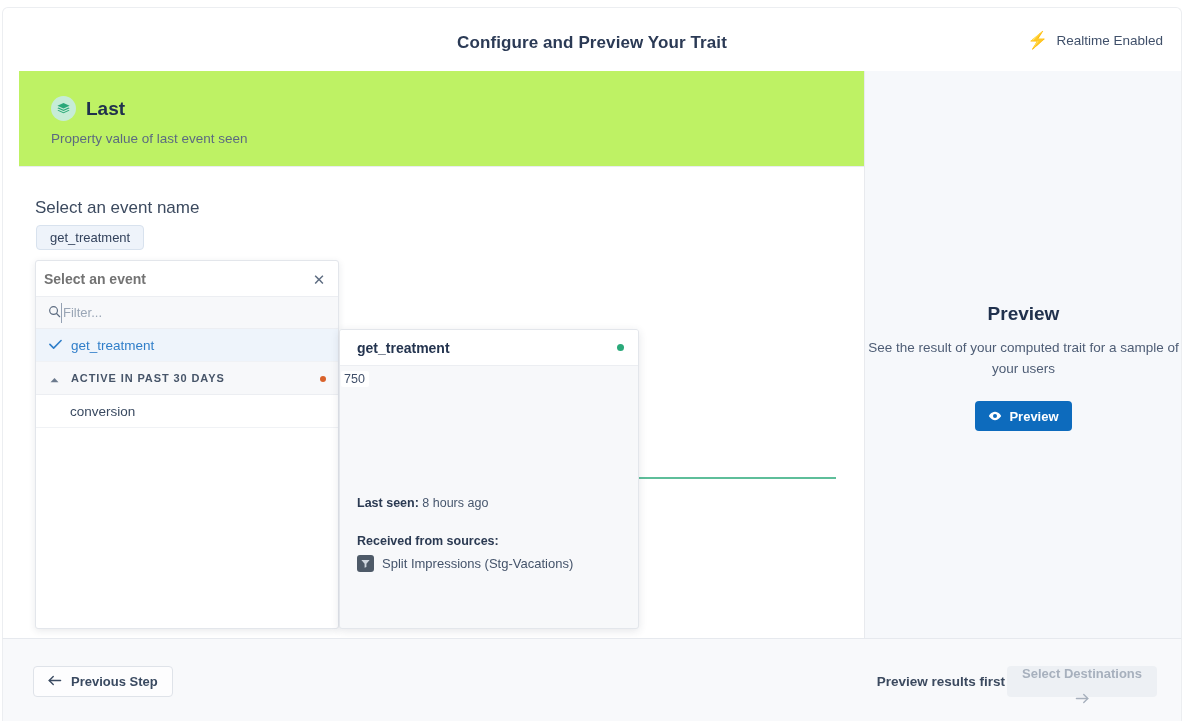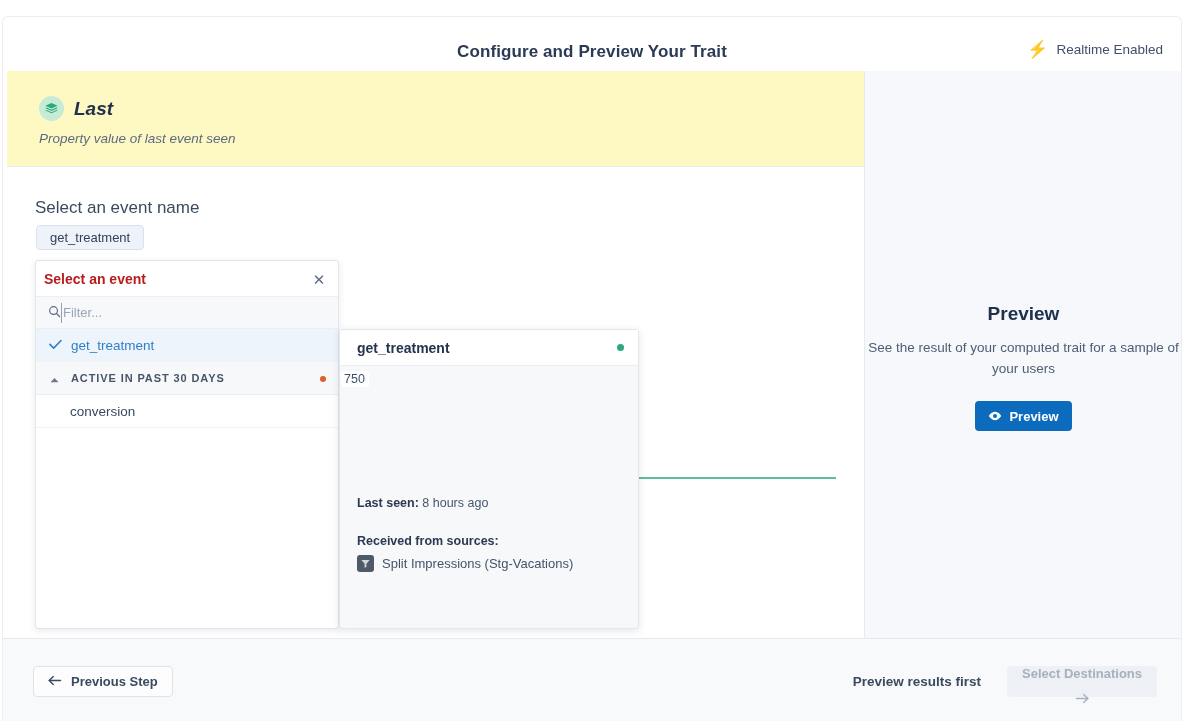--- a/index.html
+++ b/index.html
@@ -10,21 +10,21 @@
     overflow: hidden;
   }
   #app {
     position: relative;
     width: 1186px; height: 721px;
     background: #ffffff;
   }
 
   
   #top-header {
-    position: absolute; left: 2px; top: 16px; width: 1180px; height: 70px;
+    position: absolute; left: 2px; top: 7px; width: 1180px; height: 70px;
     background: #ffffff;
     border: 1px solid #eceef1;
     border-top-left-radius: 6px; border-top-right-radius: 6px;
     border-bottom: 1px solid #e6e9ee;
   }
   #header-title {
     position: absolute; left: 0; top: 0; width: 100%; height: 70px;
     display: flex; align-items: center; justify-content: center;
     font-size: 17px; font-weight: bold; color: #2b3a55; letter-spacing: .1px;
   }
@@ -49,24 +49,23 @@
     background: #e8eaee;
   }
   #right-pane {
     position: absolute; left: 863px; top: 0; width: 317px; height: 567px;
     background: #f6f8fb;
     border-right: 1px solid #eceef1;
   }
 
   
   #trait-band {
-    position: absolute; left: 4px; top: 0; width: 862px; height: 96px;
-    background: #fef9c3;
+    position: absolute; left: 16px; top: 0; width: 862px; height: 96px;
+    background: #bef264;
     border-bottom: 1px solid #e9ecf0;
-    font-style: italic;
   }
   #trait-title-row {
     position: absolute; left: 32px; top: 25px;
     display: flex; align-items: center; gap: 10px;
   }
   #trait-icon {
     width: 25px; height: 25px; border-radius: 50%;
     background: #c6ecd7;
     display: flex; align-items: center; justify-content: center;
   }
@@ -102,21 +101,21 @@
     border-radius: 3px;
     box-shadow: 0 2px 7px rgba(40,50,70,.10);
     overflow: hidden;
   }
   #dd-header {
     position: relative; height: 36px;
     border-bottom: 1px solid #eceef2;
     display: flex; align-items: center;
   }
   #dd-title {
-    margin-left: 8px; font-size: 14px; font-weight: bold; color: #b91c1c;
+    margin-left: 8px; font-size: 14px; font-weight: bold; color: #737373;
   }
   #dd-close {
     position: absolute; right: 10px; top: 9px;
     width: 18px; height: 18px;
     display: flex; align-items: center; justify-content: center;
     font-size: 15px; color: #5e6d82; cursor: pointer; line-height: 1;
   }
   #dd-filter-row {
     position: relative; height: 32px;
     background: #f7f8fa;
@@ -240,21 +239,21 @@
     position: absolute; left: 30px; top: 27px;
     height: 31px; padding: 0 14px;
     background: #fdfdfe; border: 1px solid #dfe3e9; border-radius: 4px;
     display: flex; align-items: center; gap: 9px;
     font-size: 13px; font-weight: bold; color: #3a4a61;
     font-family: "Liberation Sans", sans-serif;
     cursor: pointer;
   }
   #footer-right {
     position: absolute; right: 24px; top: 27px;
-    display: flex; align-items: center; gap: 26px;
+    display: flex; align-items: center; gap: 2px;
   }
   #preview-first-text { font-size: 13.5px; font-weight: bold; color: #3c4a5f; }
   #select-dest-btn {
     height: 31px; padding: 0 15px;
     background: #edf0f4; border: none; border-radius: 4px;
     display: flex; align-items: center; gap: 11px;
     font-size: 13px; font-weight: bold; color: #a7b0bd;
     font-family: "Liberation Sans", sans-serif;
     cursor: default;
     flex-direction: column;

